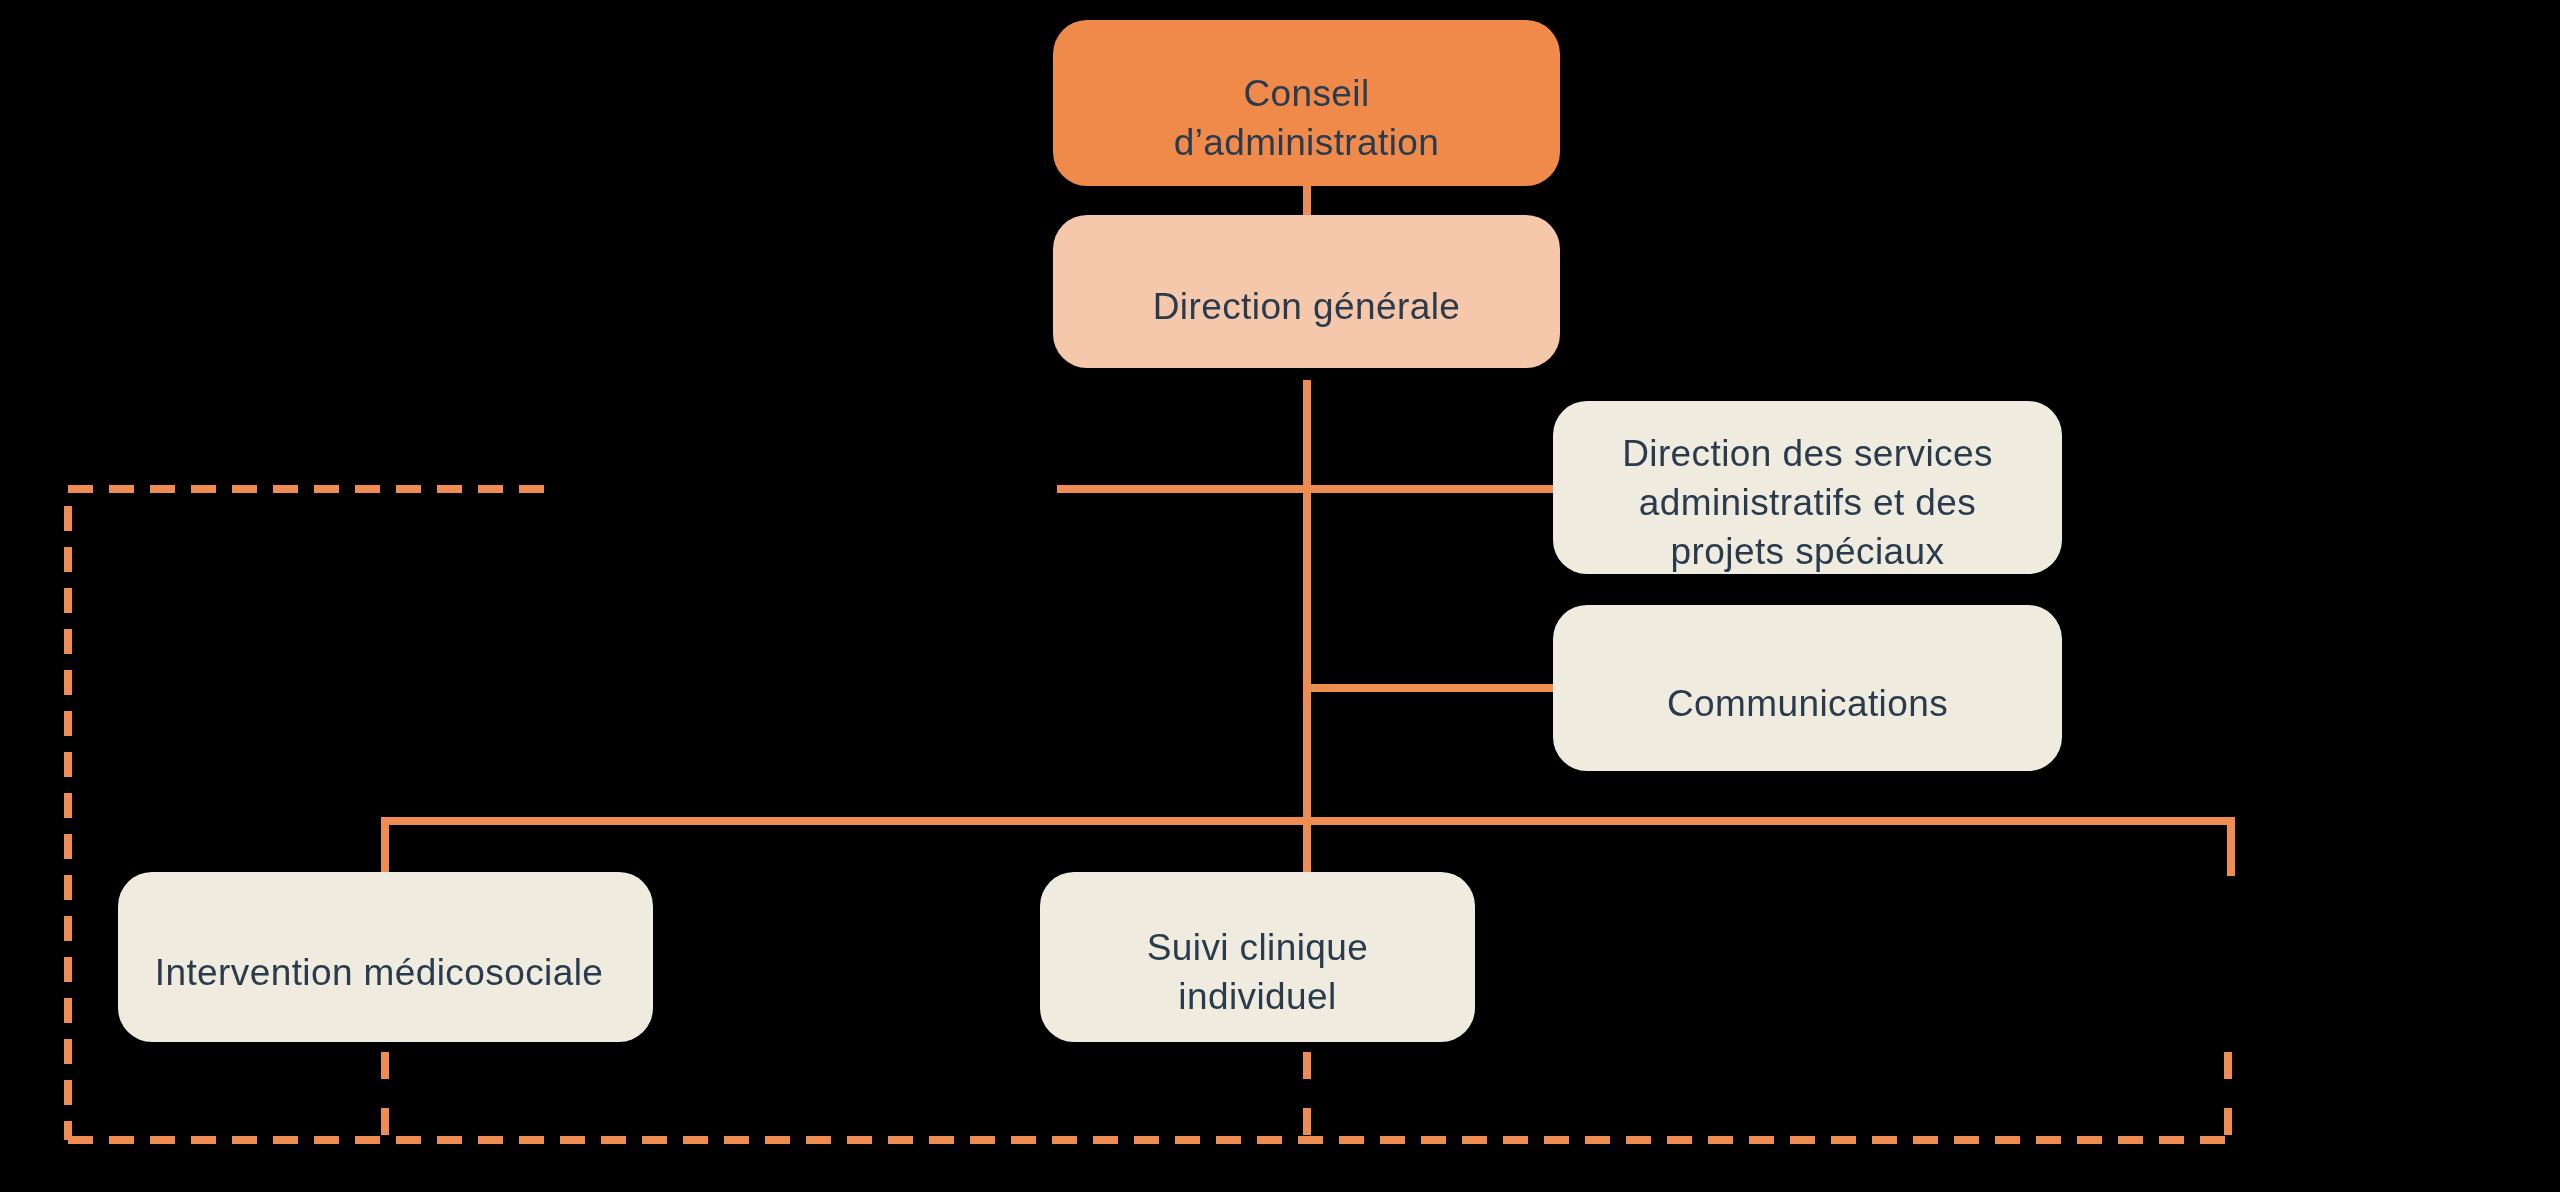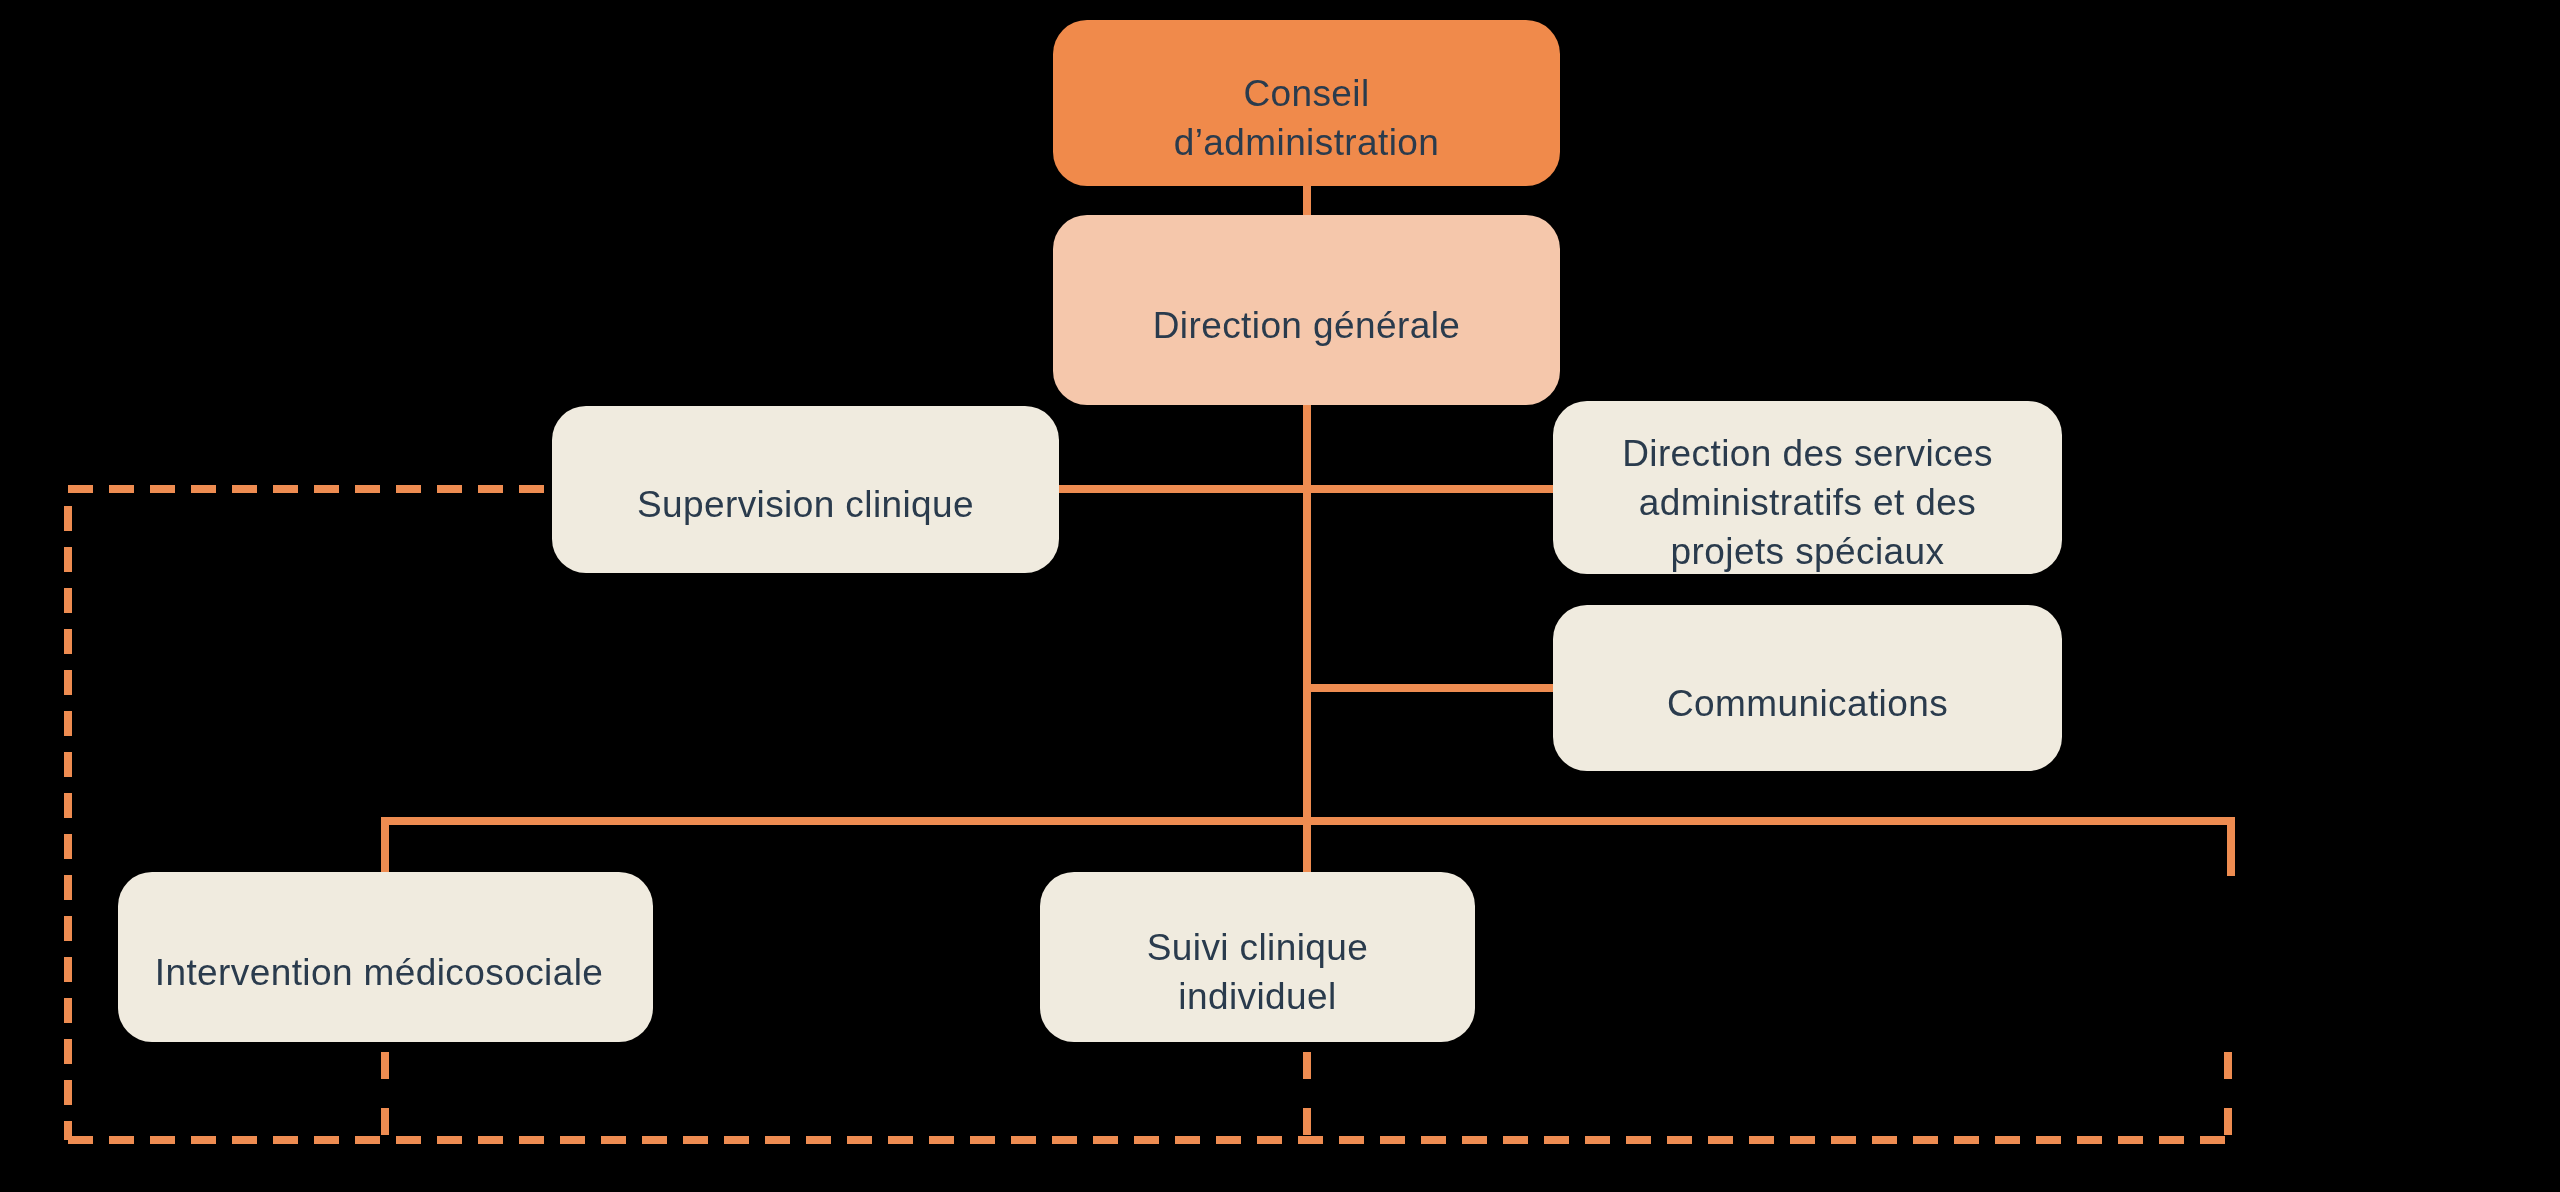--- a/index.html
+++ b/index.html
@@ -66,27 +66,24 @@
       <line stroke-dasharray="27 29" x1="1307" y1="1052" x2="1307" y2="1137"></line>
       <line stroke-dasharray="27 29" x1="2228" y1="1052" x2="2228" y2="1137"></line>
     </g>
   </svg>
 
   <div class="node node--primary" style="left:1053px; top:20px; width:507px; height:166px;">
     <span class="label">Conseil
 d’administration</span>
   </div>
 
-  <div class="node node--secondary" style="left:1053px; top:215px; width:507px; height:190px;">
+  <div class="node node--secondary" style="left:1053px; top:215px; width:507px; height:153px;">
     <span class="label">Direction générale</span>
   </div>
 
-  <div class="node node--default" style="left:552px; top:406px; width:507px; height:167px;">
-    <span class="label">Supervision clinique</span>
-  </div>
 
   <div class="node node--default" style="left:1553px; top:401px; width:509px; height:173px;">
     <span class="label">Direction des services
 administratifs et des
 projets spéciaux</span>
   </div>
 
   <div class="node node--default" style="left:1553px; top:605px; width:509px; height:166px;">
     <span class="label">Communications</span>
   </div>

